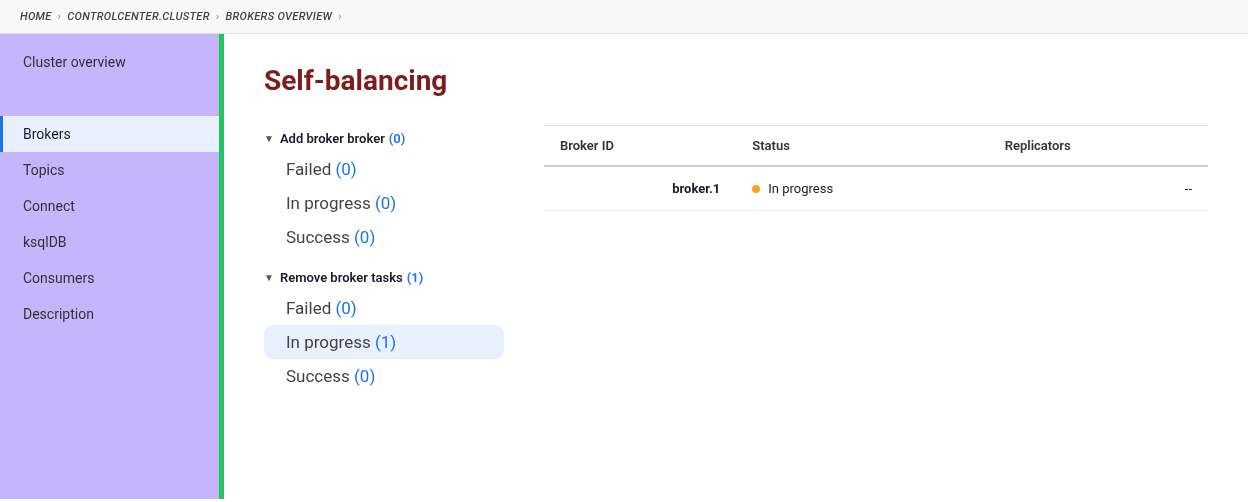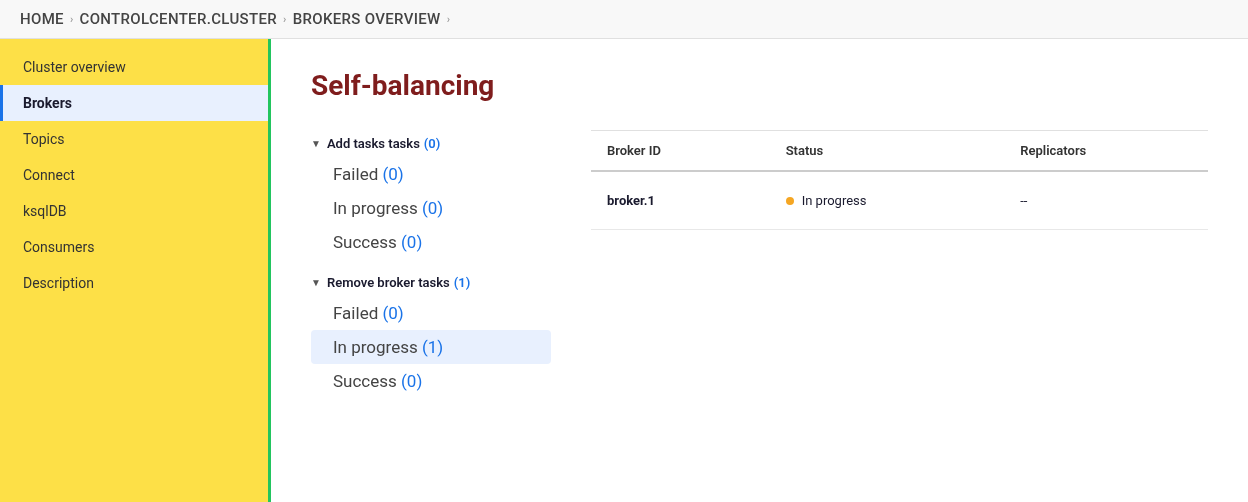--- a/index.html
+++ b/index.html
@@ -21,54 +21,56 @@
       background: #f8f8f8;
       border-bottom: 1px solid #e0e0e0;
       font-size: 11px;
       color: #555;
       letter-spacing: 0.03em;
       font-weight: 500;
     }
     .breadcrumb-item {
       color: #444;
       text-transform: uppercase;
-      font-size: 15px;
+      font-size: 11px;
+      font-style: italic;
     }
     .breadcrumb-sep {
       margin: 0 6px;
       color: #999;
       font-size: 11px;
     }
 
     
     .layout {
       display: flex;
       height: calc(502px - 37px);
     }
 
     
     .sidebar {
-      width: 271px;
-      border-right: 3px solid #22c55e;
-      background: #fde047;
+      width: 224px;
+      border-right: 5px solid #22c55e;
+      background: #c4b5fd;
       padding-top: 10px;
       flex-shrink: 0;
     }
     .sidebar-item {
       padding: 10px 20px;
       cursor: pointer;
       color: #333;
       font-size: 14px;
       border-left: 3px solid transparent;
     }
     .sidebar-item.active {
       background: #e8f0fe;
       border-left: 3px solid #1a73e8;
-      font-weight: 700;
+      font-weight: 400;
       color: #1a1a2e;
+      margin-top: 36px;
     }
 
     
     .main {
       flex: 1;
       padding: 30px 40px;
       overflow-y: auto;
     }
 
     .page-title {
@@ -115,20 +117,21 @@
 
     .task-subitem {
       padding: 7px 0 7px 22px;
       font-size: 17px;
       color: #444;
       cursor: pointer;
       border-radius: 4px;
     }
     .task-subitem.active {
       background: #e8f0fe;
+      border-radius: 9px;
     }
     .task-subitem .count {
       color: #1a73e8;
     }
 
     
     .table-area {
       flex: 1;
       margin-left: 40px;
     }
@@ -149,23 +152,24 @@
       font-weight: 600;
       color: #333;
       font-size: 13px;
     }
 
     tbody tr {
       border-bottom: 1px solid #e8e8e8;
     }
 
     tbody td {
-      padding: 21px 16px;
+      padding: 14px 16px;
       color: #1a1a2e;
       font-size: 13px;
+      text-align: right;
     }
 
     .broker-id-cell {
       font-weight: 700;
     }
 
     .status-cell {
       display: flex;
       align-items: center;
       gap: 8px;
@@ -225,21 +229,21 @@
   <div class="main">
     <h1 class="page-title">Self-balancing</h1>
 
     <div class="content-area">
 
       <div class="tasks-panel">
 
         <div class="task-group">
           <div class="task-group-header">
             <span class="triangle">▼</span>
-            <span>Add tasks tasks</span>
+            <span>Add broker broker</span>
             <span class="count">(0)</span>
           </div>
           <div class="task-subitem">
             <span>Failed</span>
             <span class="count">(0)</span>
           </div>
           <div class="task-subitem">
             <span>In progress</span>
             <span class="count">(0)</span>
           </div>

